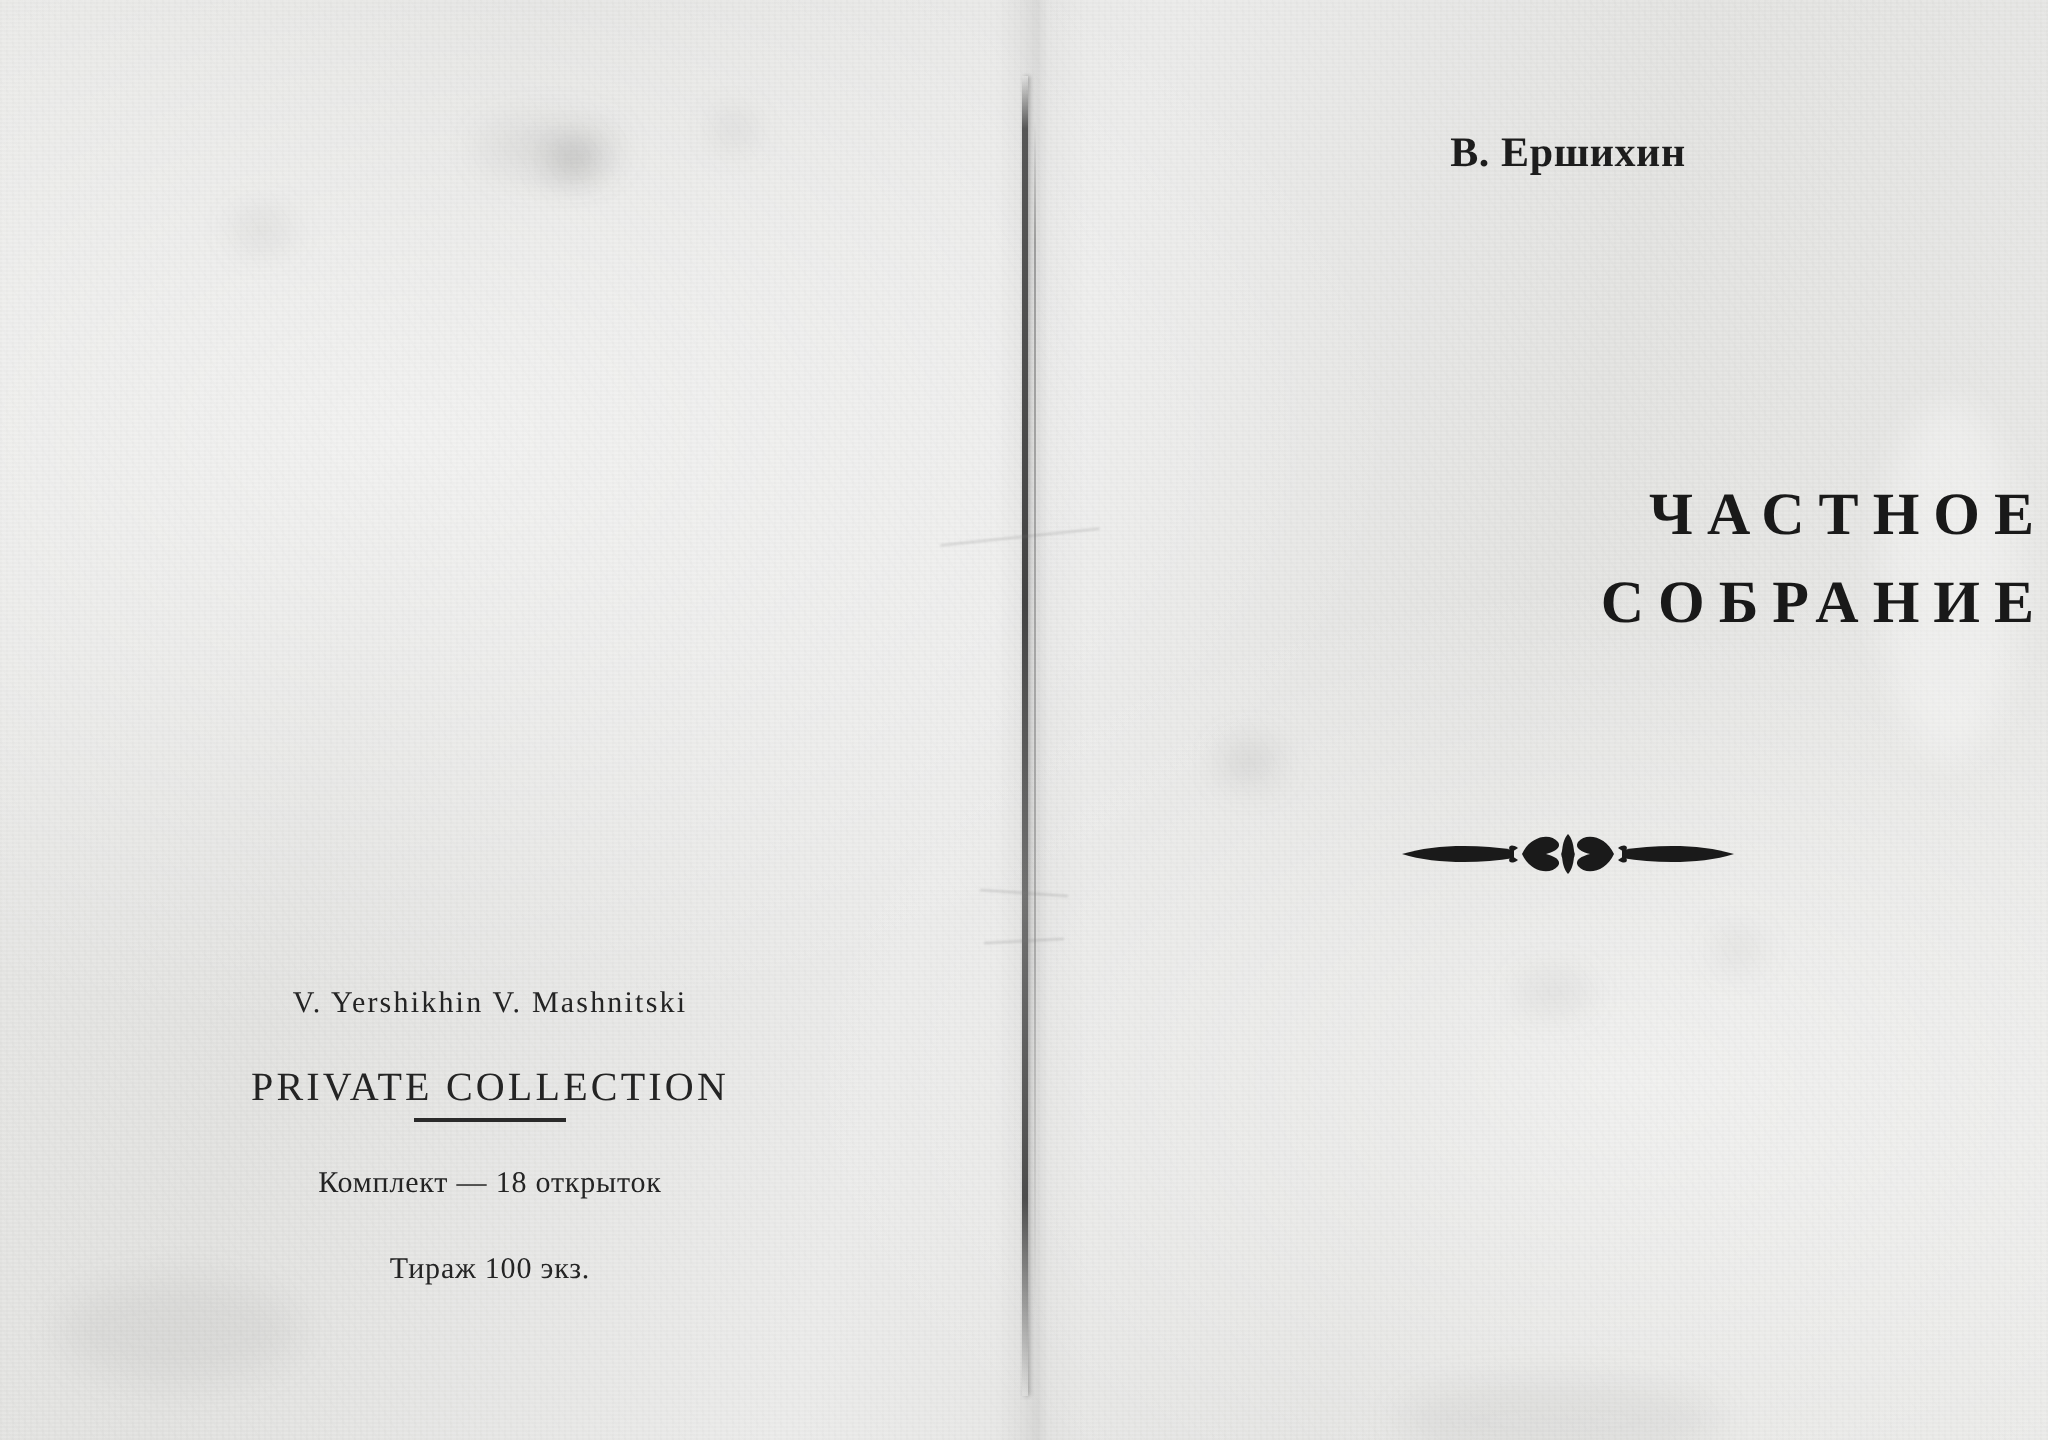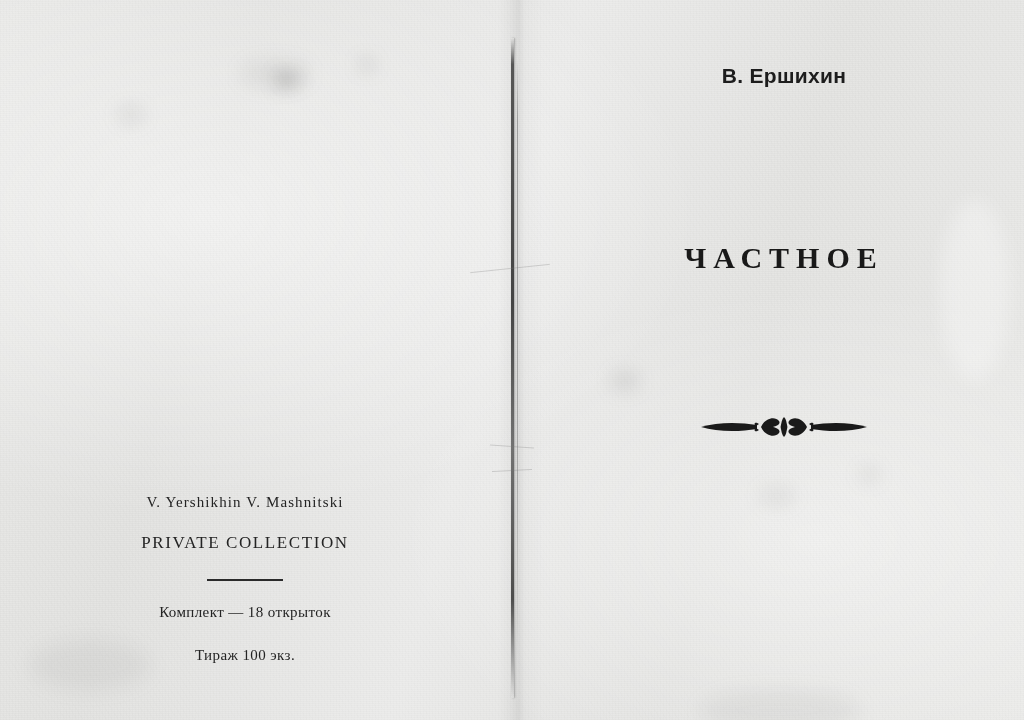--- a/index.html
+++ b/index.html
@@ -105,35 +105,35 @@
     height: 720px;
   }
   #authors {
     position: absolute;
     top: 64px;
     left: 0;
     width: 480px;
     display: flex;
     justify-content: center;
     gap: 54px;
-    font-family: Liberation Sans, sans-serif;
+    font-family: Liberation Serif, serif;
     font-weight: bold;
     font-size: 21px;
     color: #1d1d1d;
     letter-spacing: 0.3px;
   }
   .author {
     white-space: nowrap;
   }
   #book-title {
     position: absolute;
     top: 236px;
     left: 0;
     width: 480px;
-    text-align: center;
+    text-align: right;
     font-family: "Liberation Serif", serif;
     font-weight: bold;
     font-size: 30px;
     line-height: 44px;
     letter-spacing: 7px;
     color: #191919;
   }
   #title-line-1, #title-line-2 {
     display: block;
   }
@@ -164,23 +164,23 @@
   }
   #latin-authors {
     font-family: "Liberation Serif", serif;
     font-size: 15px;
     letter-spacing: 1.1px;
     margin-bottom: 22px;
     white-space: nowrap;
   }
   #latin-title {
     font-family: "Liberation Serif", serif;
-    font-size: 17px;
+    font-size: 20px;
     letter-spacing: 1.6px;
-    margin-bottom: 26px;
+    margin-bottom: 3px;
   }
   #rule {
     width: 76px;
     height: 2px;
     background: #2a2a2a;
     margin: 0 auto 14px auto;
   }
   .imprint-line {
     font-family: "Liberation Serif", serif;
     font-size: 15px;
@@ -225,20 +225,21 @@
   </div>
 
   <div id="front-cover">
 
     <div id="authors">
       <span class="author">В. Ершихин</span>
     </div>
 
     <div id="book-title">
       <span id="title-line-1">ЧАСТНОЕ</span>
+      <span id="title-line-2">СОБРАНИЕ</span>
     </div>
 
     <div id="ornament">
       <svg width="170" height="30" viewBox="0 0 170 30" xmlns="http://www.w3.org/2000/svg" aria-hidden="true">
         <g fill="#1a1a1a">
 
           <path d="M2 15 C 18 10, 40 10, 58 13 L 58 17 C 40 20, 18 20, 2 15 Z"></path>
 
           <path d="M168 15 C 152 10, 130 10, 112 13 L 112 17 C 130 20, 152 20, 168 15 Z"></path>
 

